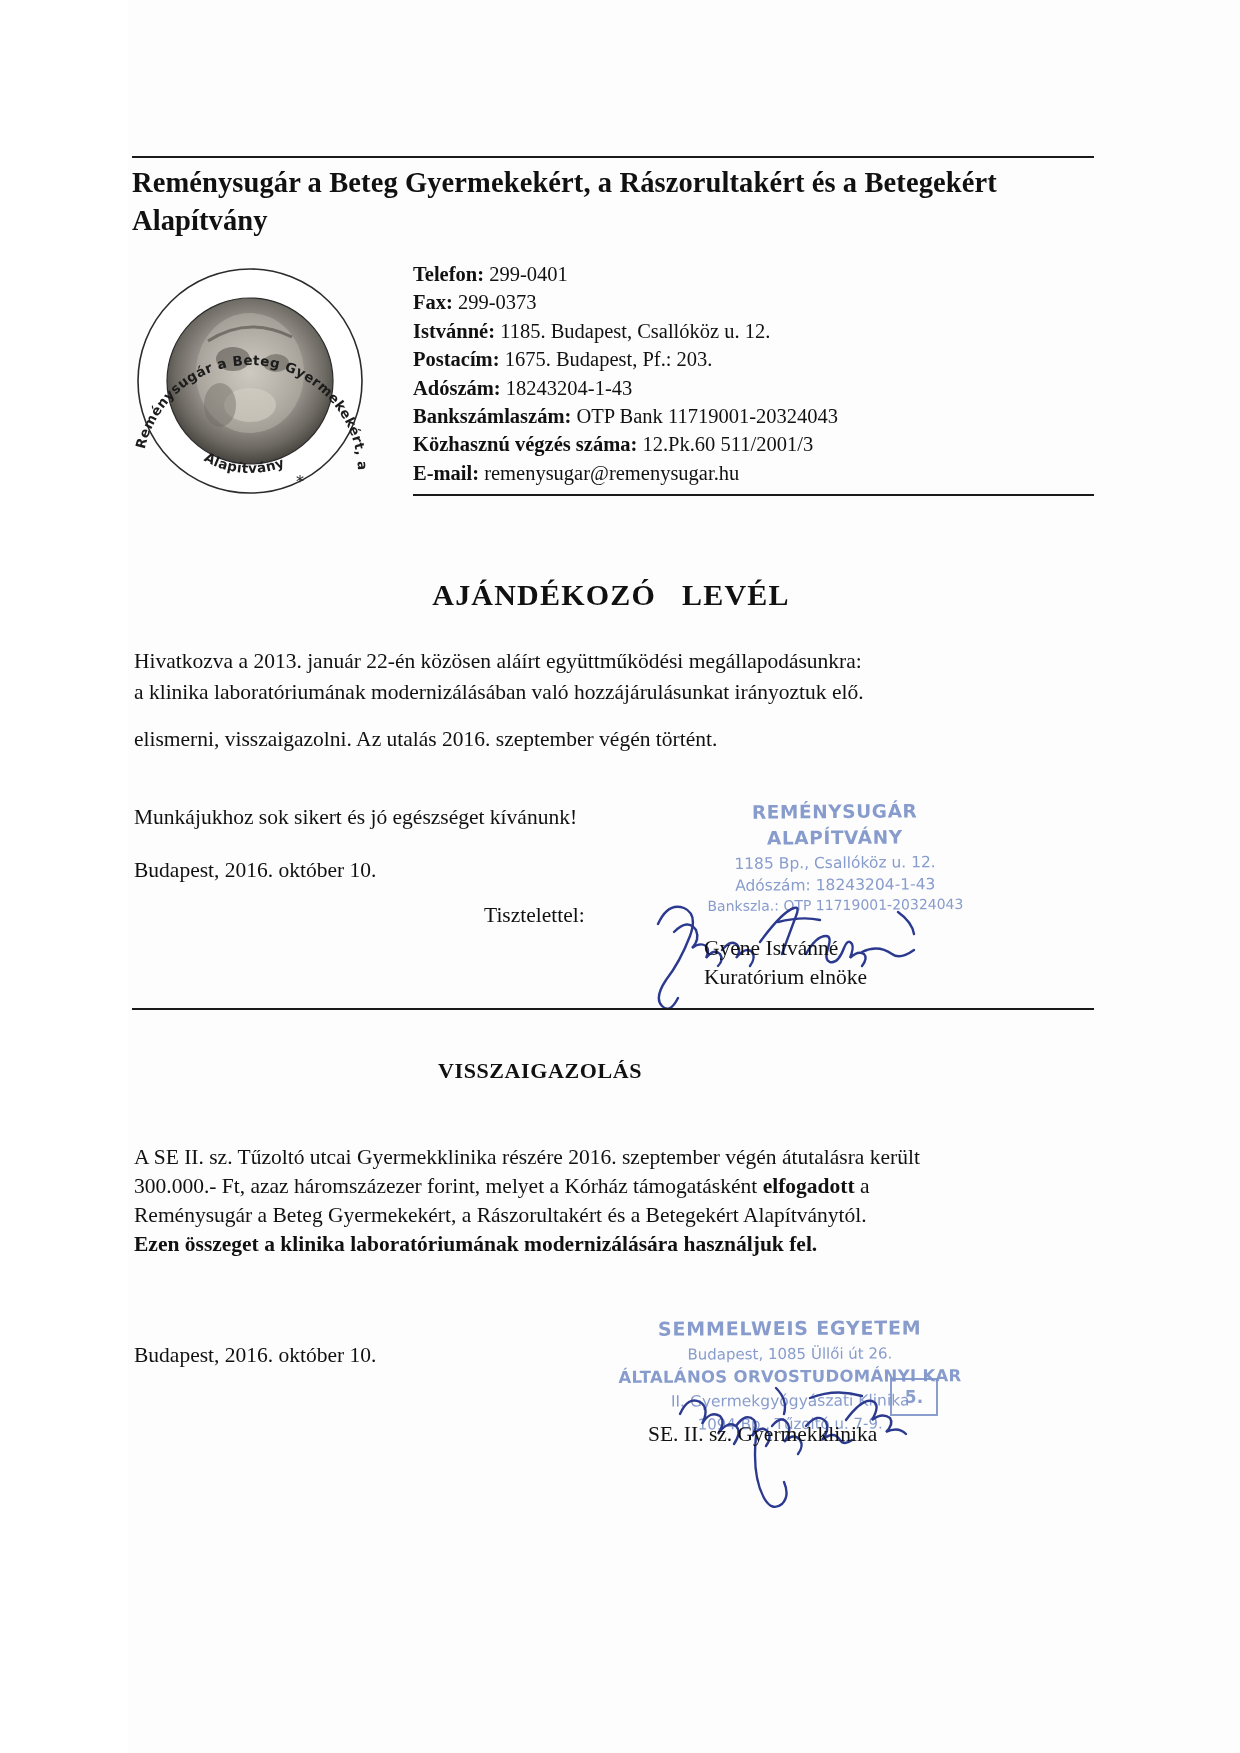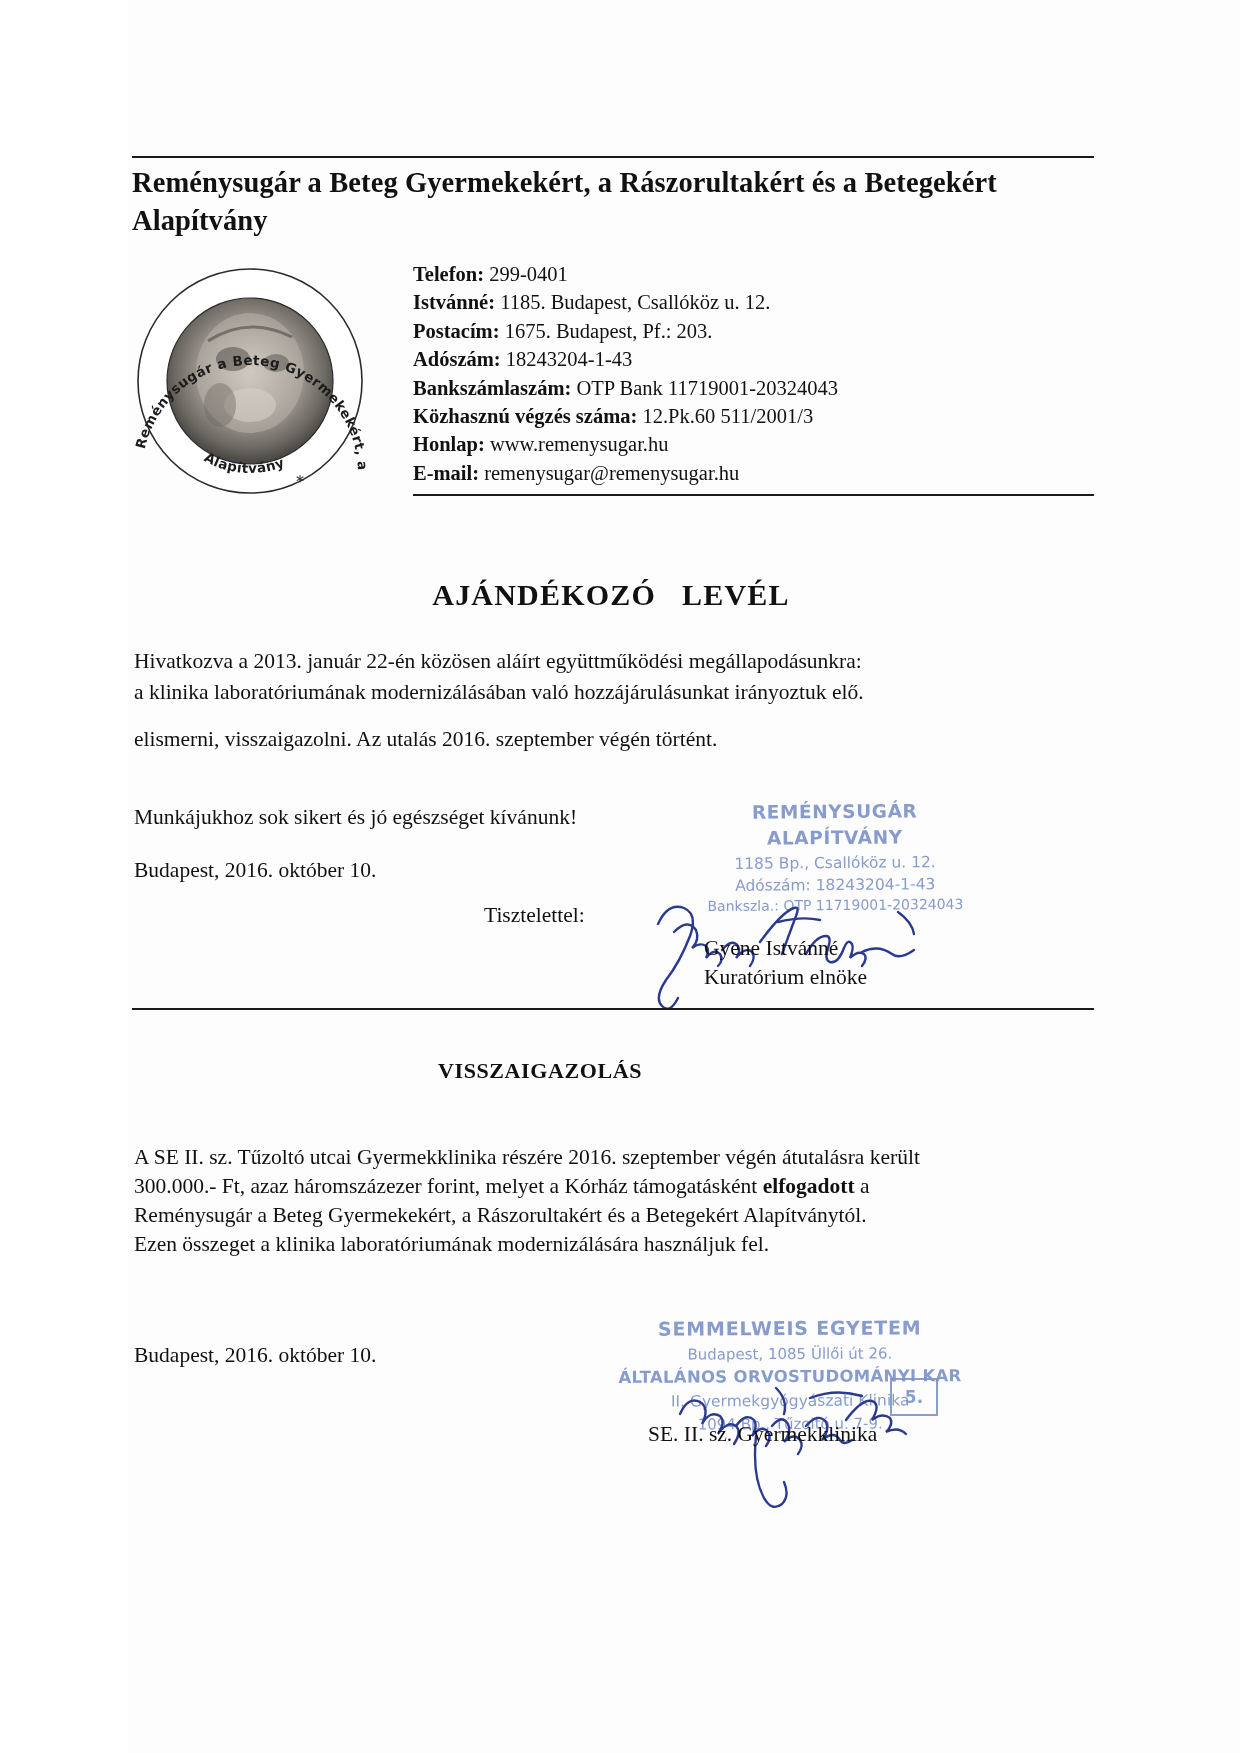--- a/index.html
+++ b/index.html
@@ -141,21 +141,21 @@
     position: absolute;
     left: 0; top: 1058px; width: 1080px;
     text-align: center;
     font-size: 22px;
     font-weight: bold;
     letter-spacing: 0.6px;
   }
   #cpara1 { top: 1142px; }
   #cpara2 { top: 1171px; }
   #cpara3 { top: 1200px; }
-  #cpara4 { top: 1229px; }
+  #cpara4 { top: 1229px; font-weight: bold; }
   #date2 { top: 1340px; }
 
   #sig-name-2 {
     position: absolute;
     left: 648px; top: 1422px;
     font-size: 21.5px;
     text-align: center;
   }
 
   
@@ -235,42 +235,42 @@
       <text x="196" y="232" font-family="'DejaVu Sans', sans-serif" font-size="16" fill="#1c1c1c">*</text>
     </svg>
   </div>
 
   <div class="contact">
     <div class="row">
       <span class="lab">Telefon:</span>
       <span>299-0401</span>
     </div>
     <div class="row">
+      <span class="lab">Fax:</span>
+      <span>299-0373</span>
+    </div>
+    <div class="row">
       <span class="lab">Istvánné:</span>
       <span>1185. Budapest, Csallóköz u. 12.</span>
     </div>
     <div class="row">
       <span class="lab">Postacím:</span>
       <span>1675. Budapest, Pf.: 203.</span>
     </div>
     <div class="row">
       <span class="lab">Adószám:</span>
       <span>18243204-1-43</span>
     </div>
     <div class="row">
       <span class="lab">Bankszámlaszám:</span>
       <span>OTP Bank 11719001-20324043</span>
     </div>
     <div class="row">
       <span class="lab">Közhasznú végzés száma:</span>
       <span>12.Pk.60 511/2001/3</span>
-    </div>
-    <div class="row">
-      <span class="lab">Honlap:</span>
-      <span>www.remenysugar.hu</span>
     </div>
     <div class="row">
       <span class="lab">E-mail:</span>
       <span>remenysugar@remenysugar.hu</span>
     </div>
   </div>
   <div class="contact-rule"></div>
 
   <div class="doc-heading">
     <span>AJÁNDÉKOZÓ</span><span class="gap"></span><span>LEVÉL</span>

